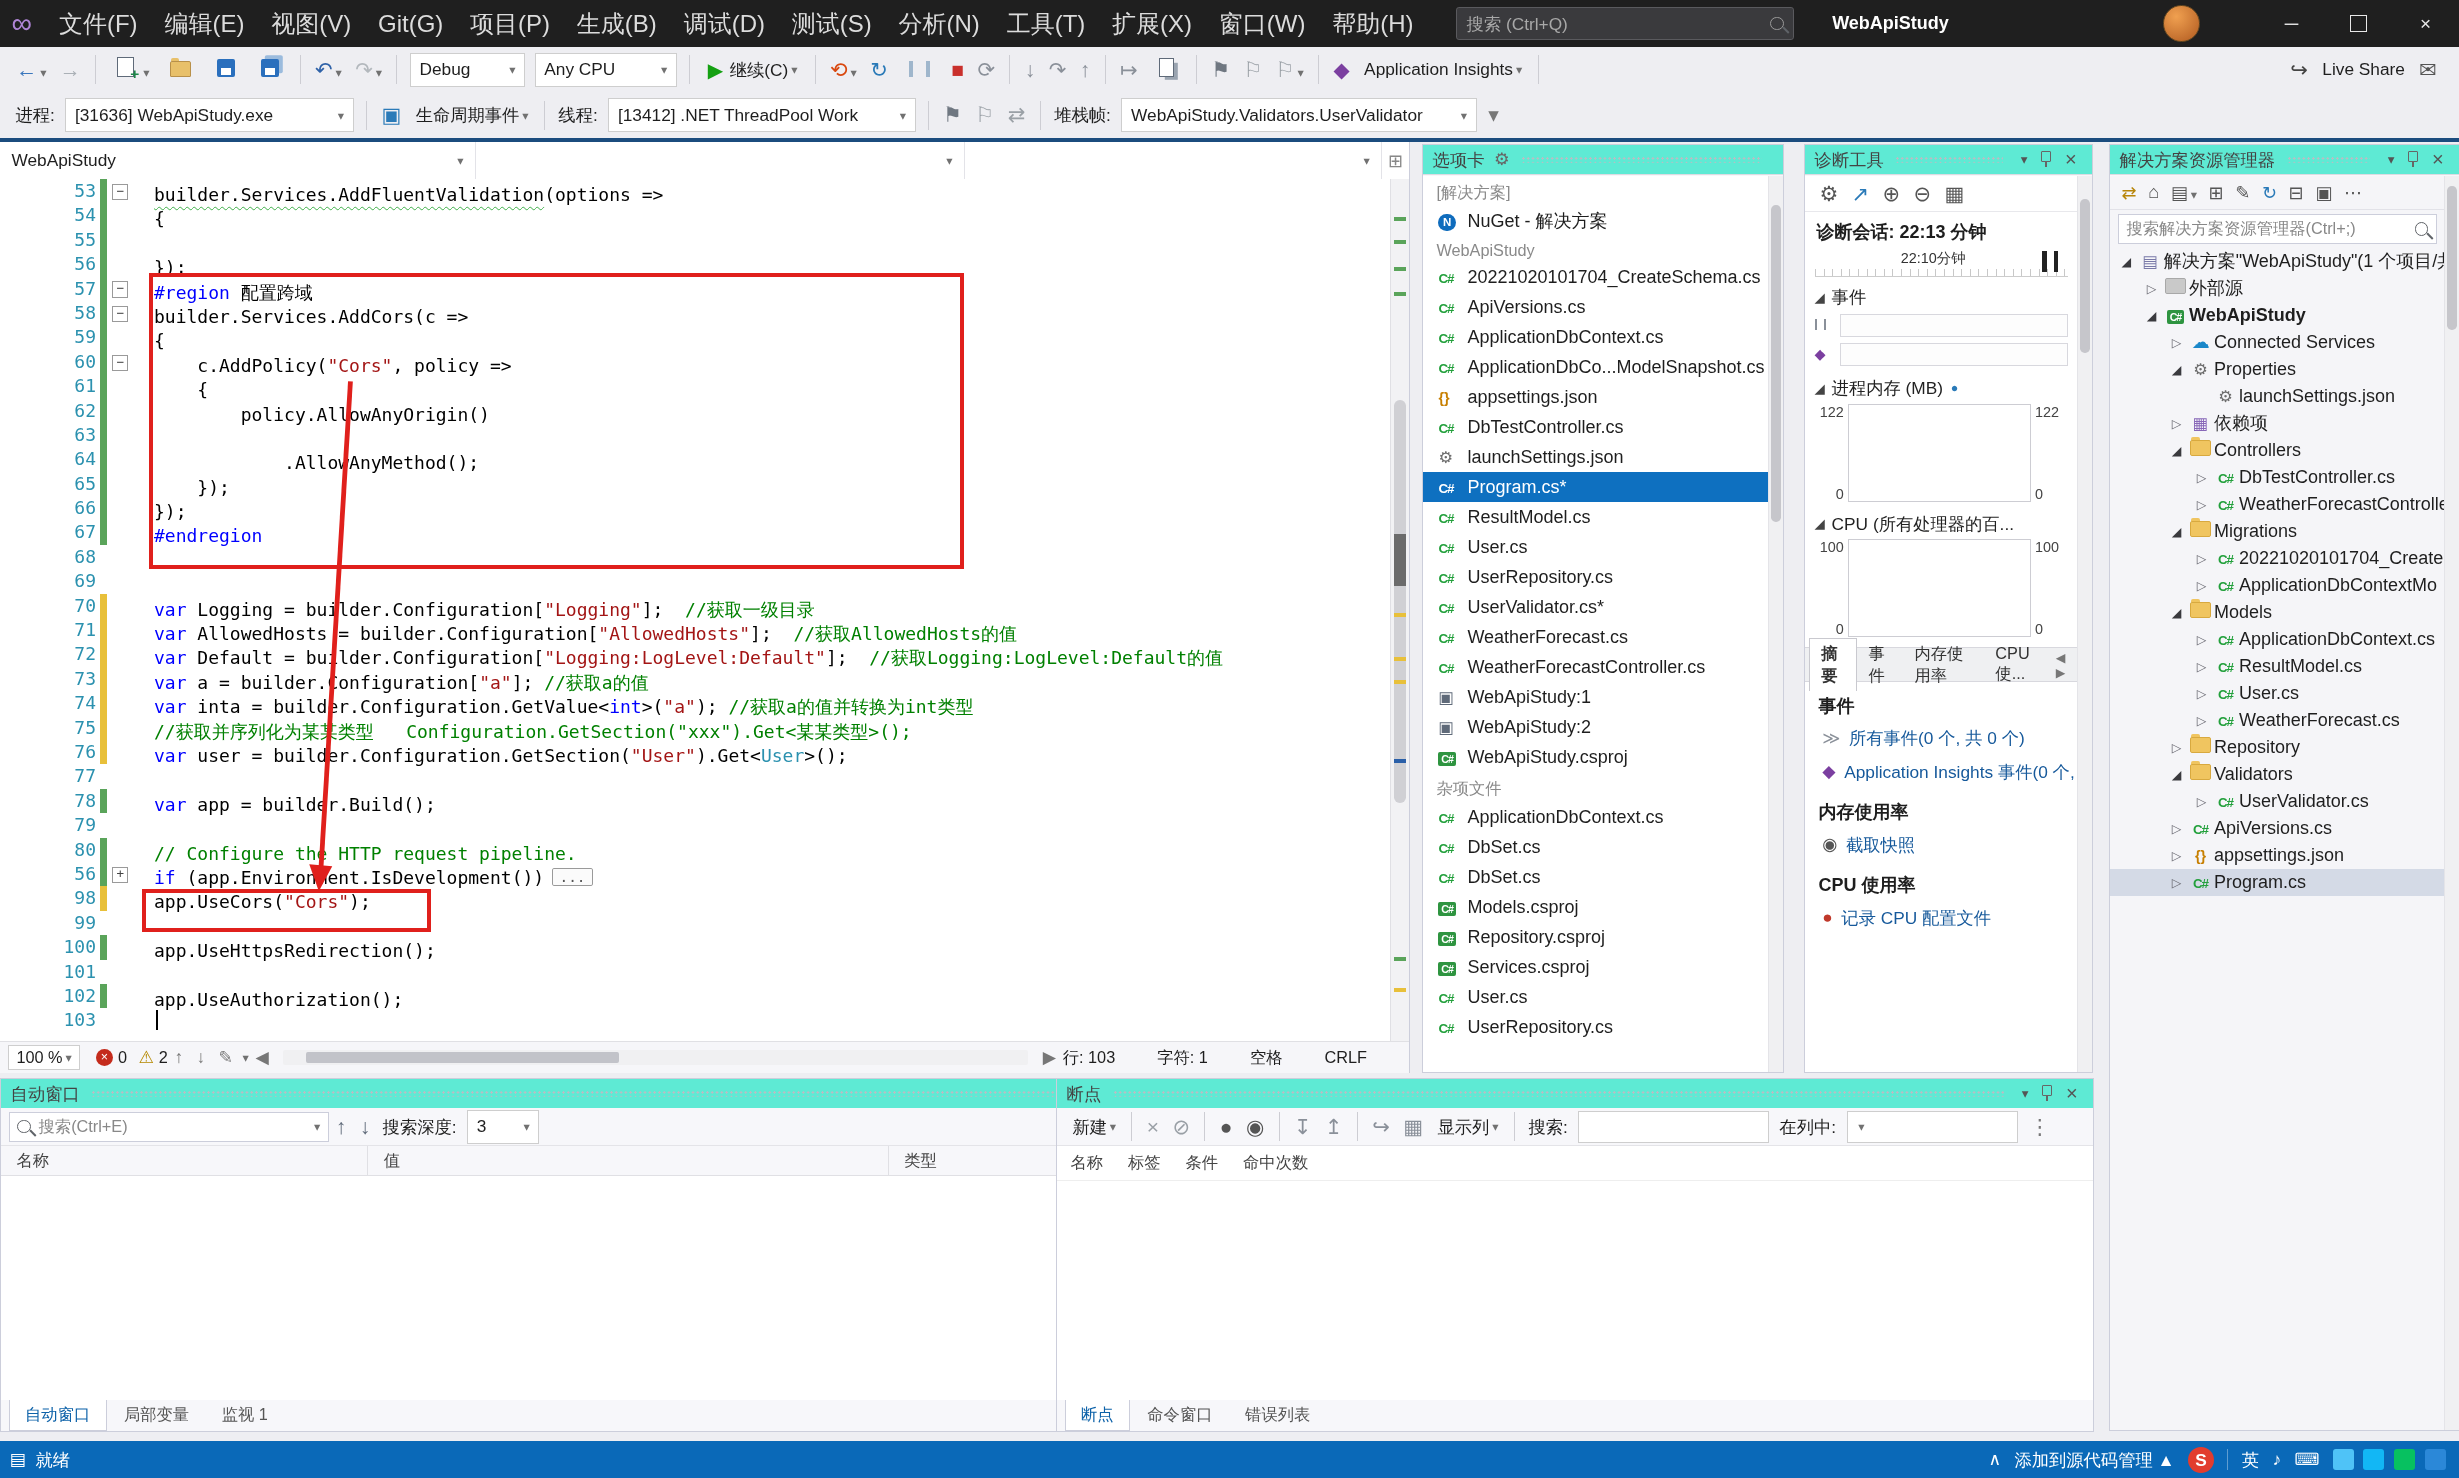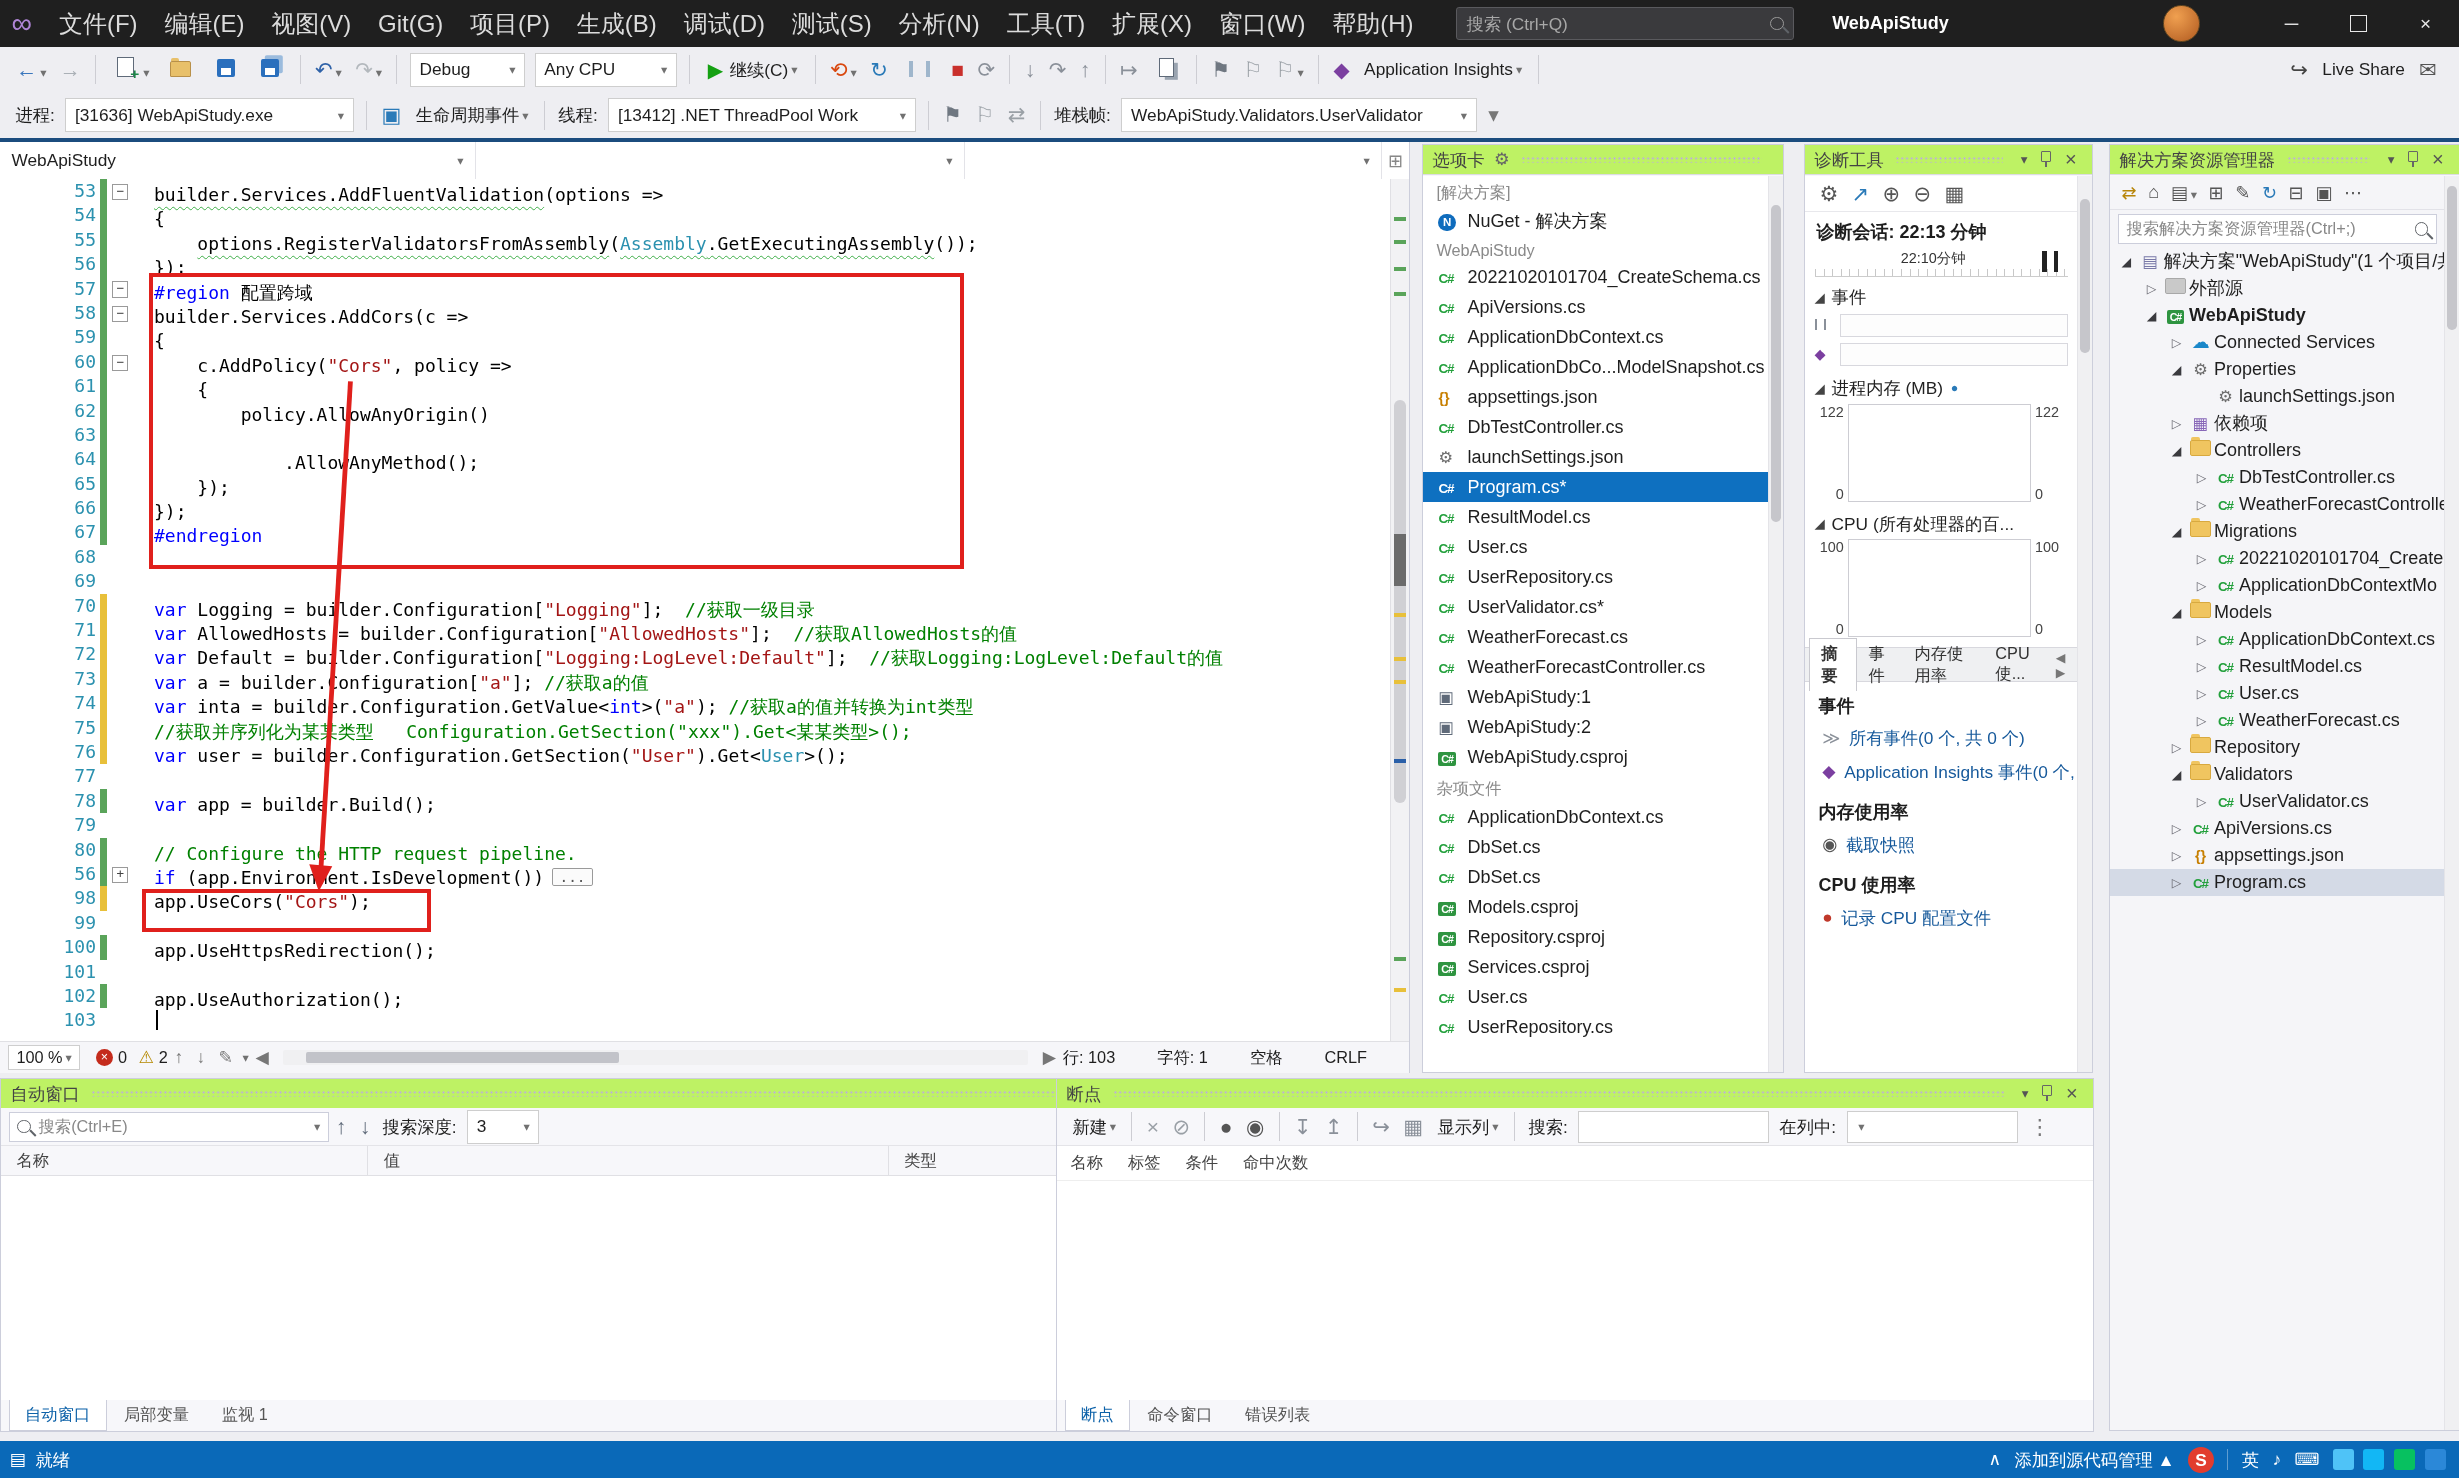--- a/index.html
+++ b/index.html
@@ -88,21 +88,21 @@
   .warnico{color:#b58900;font-size:17.3px;margin:0 4.8px 0 11.5px;}
   .eico{color:#777;font-size:17.3px;padding:0 6.7px;}
   .hscroll{flex:1;height:15.4px;background:#f0f0f2;margin:0 7.7px;position:relative;border-radius:1.9px;}
   .hthumb{position:absolute;left:3%;width:42%;top:1.9px;bottom:1.9px;background:#c2c3c9;border-radius:1.9px;}
   .einfo{margin-right:42px;color:#1e1e1e;white-space:nowrap;}
   
   .anno{position:absolute;border:4.8px solid #e0201c;pointer-events:none;z-index:30;}
   .anno-arrow{position:absolute;z-index:30;pointer-events:none;}
   
   .panel{position:absolute;background:#f7f7fa;border:1px solid #cccedb;box-sizing:border-box;}
-  .phead{height:29px;display:flex;align-items:center;padding:0 9.6px;font-size:17.3px;color:#444;background:#bef264;
+  .phead{height:29px;display:flex;align-items:center;padding:0 9.6px;font-size:17.3px;color:#444;background:#5eead4;
          border-bottom:1px solid #dcdce2;}
   .grip{flex:1;height:7.7px;margin:0 11.5px;background-image:radial-gradient(#bcbcc2 1.2px,transparent 1.2px);background-size:4.8px 4.8px;}
   
   .tabs-list{position:absolute;top:31px;left:0;right:14.4px;bottom:0;background:#fff;overflow:hidden;}
   .tp-h{color:#8a8a8a;font-size:16.3px;padding:5.8px 0 1.9px 13.4px;}
   .tp-i{display:flex;align-items:center;height:30px;padding-left:15.4px;font-size:18px;color:#1e1e1e;}
   .tp-i .fico{width:29px;flex:0 0 29px;}
   .tp-i.sel{background:#0e70c0;color:#fff;}
   .tp-i.sel .fi-cs{color:#fff;}
   .vscroll{position:absolute;right:0;top:31px;bottom:0;width:14.4px;background:#f0f0f2;border-left:1px solid #e4e4e8;}
@@ -311,21 +311,21 @@
           <span class="dd">▾</span>
         </div>
       <div class="crumb-icons">
           <span>⊞</span>
         </div>
     </div>
 
     <div class="codearea" id="code-lines">
         <div class="cl"><span class="ln">53</span><span class="chg g"></span><span class="fold">−</span><span class="codeln"><span class="tk pu">builder.Services.AddFluentValidation</span><span class="tk p">(</span><span class="tk p">options</span><span class="tk p"> =&gt;</span></span></div>
         <div class="cl"><span class="ln">54</span><span class="chg g"></span><span class="codeln"><span class="tk p">{</span></span></div>
-        <div class="cl"><span class="ln">55</span><span class="chg g"></span><span class="codeln"><span class="tk p">    </span><span class="tk pu">options.RegisterValidatorsFromAssembly</span><span class="tk p">(</span><span class="tk tu">Assembly</span><span class="tk pu">.GetExecutingAssembly</span><span class="tk p">());</span></span></div>
+        <div class="cl"><span class="ln">55</span><span class="chg g"></span></div>
         <div class="cl"><span class="ln">56</span><span class="chg g"></span><span class="codeln"><span class="tk p">});</span></span></div>
         <div class="cl"><span class="ln">57</span><span class="chg g"></span><span class="fold">−</span><span class="codeln"><span class="tk k">#region</span><span class="tk p"> 配置跨域</span></span></div>
         <div class="cl"><span class="ln">58</span><span class="chg g"></span><span class="fold">−</span><span class="codeln"><span class="tk p">builder.Services.AddCors(c =&gt;</span></span></div>
         <div class="cl"><span class="ln">59</span><span class="chg g"></span><span class="codeln"><span class="tk p">{</span></span></div>
         <div class="cl"><span class="ln">60</span><span class="chg g"></span><span class="fold">−</span><span class="codeln"><span class="tk p">    c.AddPolicy(</span><span class="tk s">"Cors"</span><span class="tk p">, policy =&gt;</span></span></div>
         <div class="cl"><span class="ln">61</span><span class="chg g"></span><span class="codeln"><span class="tk p">    {</span></span></div>
         <div class="cl"><span class="ln">62</span><span class="chg g"></span><span class="codeln"><span class="tk p">        policy.AllowAnyOrigin()</span></span></div>
         <div class="cl"><span class="ln">63</span><span class="chg g"></span></div>
         <div class="cl"><span class="ln">64</span><span class="chg g"></span><span class="codeln"><span class="tk p">            .AllowAnyMethod();</span></span></div>
         <div class="cl"><span class="ln">65</span><span class="chg g"></span><span class="codeln"><span class="tk p">    });</span></span></div>

